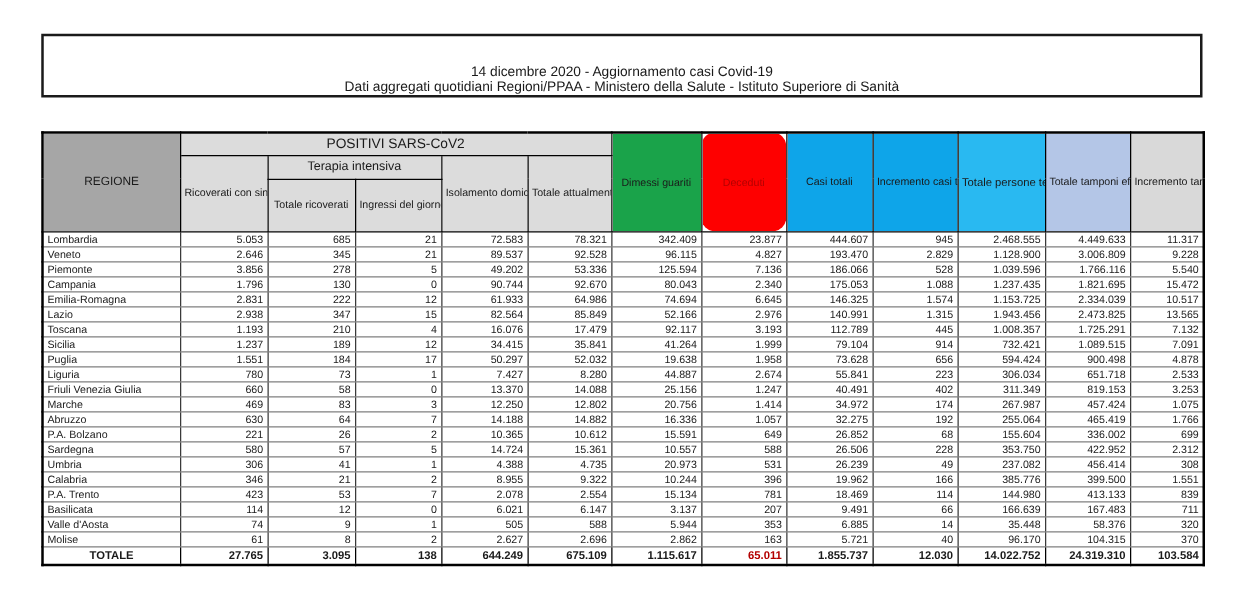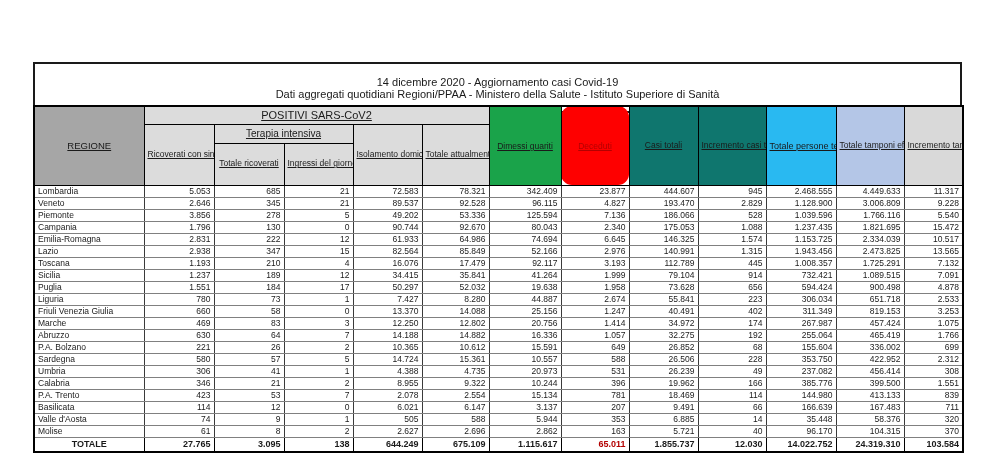--- a/index.html
+++ b/index.html
@@ -3,40 +3,40 @@
 <meta charset="utf-8">
 <style>
   html,body{margin:0;padding:0;background:#fff;}
   .page{
     position:relative;width:994px;height:475px;background:#fff;
     font-family:"Liberation Sans",sans-serif;color:#1a1a1a;overflow:hidden;
   }
   .title-box{
     position:absolute;left:33px;top:27px;width:925px;height:47px;
     border:2px solid #1a1a1a;display:flex;flex-direction:column;
-    justify-content:center;align-items:center;text-align:center;margin-top:35px;
+    justify-content:flex-end;align-items:center;text-align:center;
   }
   .title-box .tline{font-size:11px;line-height:12px;color:#1a1a1a;}
   table.grid{
     position:absolute;left:33px;top:105px;width:929px;
     border-collapse:collapse;table-layout:fixed;
     border:2px solid #000;
   }
   .grid th,.grid td{
     border:1px solid #3a3a3a;overflow:hidden;white-space:nowrap;
     padding:0 3px;box-sizing:border-box;
   }
-  .grid thead th{border:1px solid #000;font-weight:normal;text-decoration:underline;}
+  .grid thead th{border:1px solid #000;font-weight:normal;}
   .h-regione{background:#A6A6A6;font-weight:bold;font-size:9.5px;}
   .h-positivi{background:#DCDCDC;font-weight:bold;font-size:11px;height:18px;}
   .h-terapia{background:#DCDCDC;font-size:10px;height:19px;}
   .h-sub{background:#DCDCDC;font-size:8.5px;line-height:9.5px;height:42px;}
   .h-green{background:#1AA34A;font-weight:bold;font-size:8.5px;}
   .h-red{background:#FE0000;color:#B30000;font-weight:bold;font-size:8.5px;border-radius:11px;}
-  .h-yellow{background:#0f766e;font-size:8.5px;line-height:9.5px;text-align:center;}
+  .h-yellow{background:#0ea5e9;font-size:8.5px;line-height:9.5px;text-align:center;}
   .h-cyan{background:#29B9F1;font-size:9px;line-height:10px;}
   .h-peri{background:#B4C6E7;font-size:8.5px;line-height:9.5px;}
   .h-gray{background:#D9D9D9;font-size:8.5px;line-height:9.5px;}
   .grid tbody td{
     height:11.8px;font-size:8.5px;line-height:11px;
     border-left:1px solid #3a3a3a;border-right:1px solid #3a3a3a;
     border-top:1px solid #808080;border-bottom:1px solid #808080;
     background:#fff;
   }
   .grid td.region{text-align:left;}

